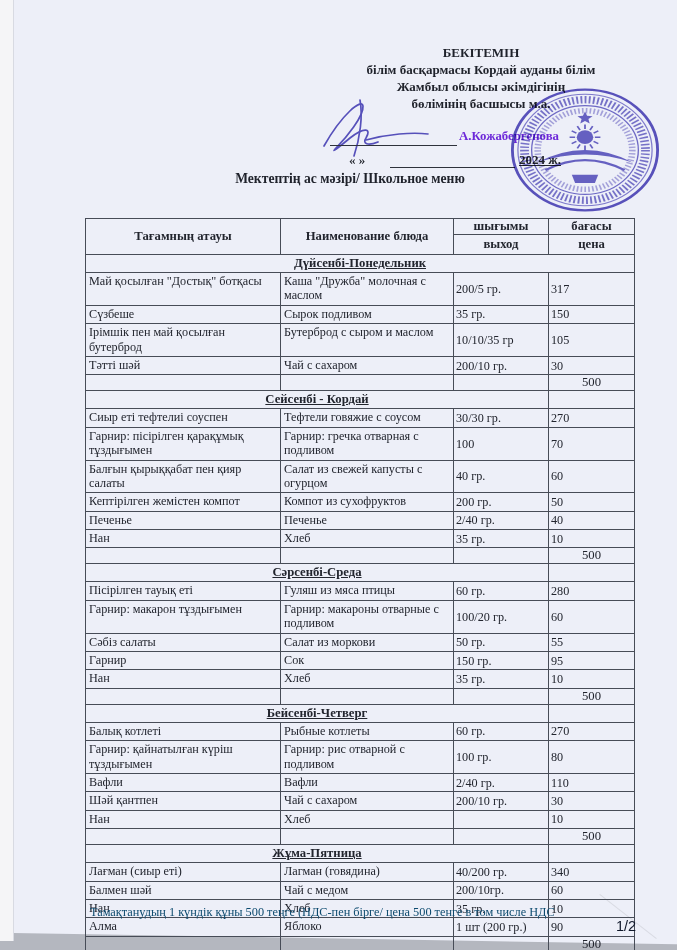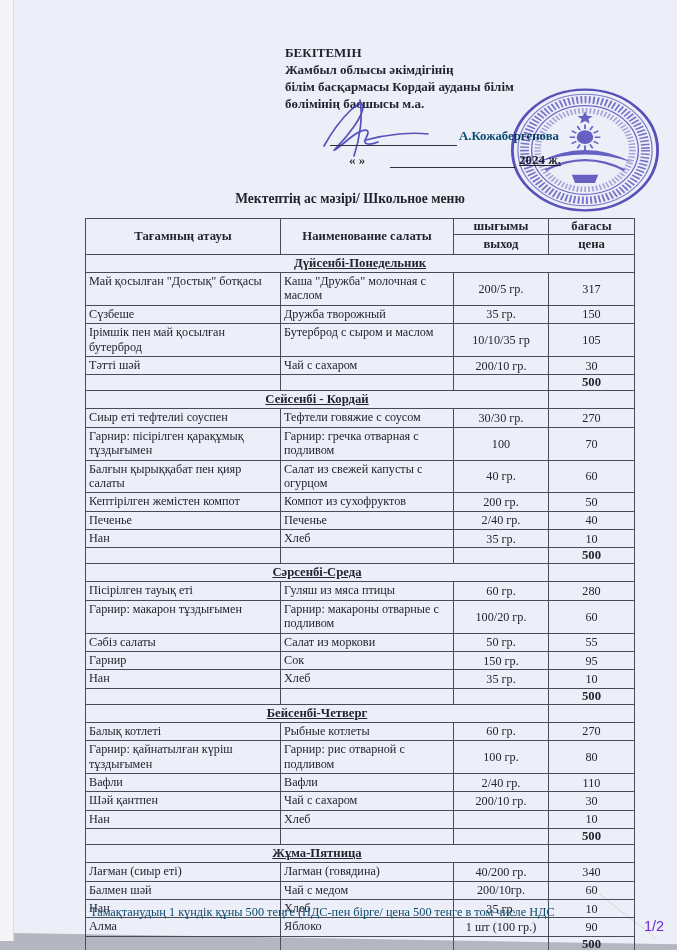--- a/index.html
+++ b/index.html
@@ -19,76 +19,75 @@
     position:absolute;left:0;top:0;width:13px;height:941px;
     background:#f5f5f7;border-right:1px solid #d8dae2;
   }
   .crease{
     position:absolute;left:600px;top:894px;width:72px;height:1px;
     background:#d9dbe3;transform:rotate(38deg);transform-origin:left top;
   }
   
   .approval{
     position:absolute;left:285px;top:44px;width:392px;
-    font-weight:bold;font-size:13px;line-height:17px;
+    text-align:center;font-weight:bold;font-size:13px;line-height:17px;
     color:#1f222b;
   }
   .sig-svg{position:absolute;left:316px;top:96px;width:120px;height:64px;}
   .blank-line{position:absolute;height:1.4px;background:#2e323c;}
   .name-line{left:330px;top:145px;width:127px;}
   .date-line{left:390px;top:167px;width:125px;}
-  .signee{position:absolute;left:459px;top:129px;font-weight:bold;font-size:12.8px;color:#0c4a6e;}
+  .signee{position:absolute;left:459px;top:129px;font-weight:bold;font-size:12.8px;color:#6d28d9;}
   .date-quotes{position:absolute;left:349px;top:152px;font-weight:bold;font-size:13px;}
   .date-year{position:absolute;left:519px;top:152px;font-weight:bold;font-size:13px;text-decoration:underline;}
   .stamp{
     position:absolute;left:508px;top:86px;width:154px;height:128px;
     mix-blend-mode:multiply;opacity:.88;filter:blur(.3px);
   }
   
   .doc-title{
-    position:absolute;left:60px;top:190px;width:580px;
+    position:absolute;left:60px;top:170px;width:580px;
     text-align:center;font-weight:bold;font-size:13.6px;line-height:17.5px;
     color:#1f222b;
   }
   
   .menu-table{
     position:absolute;left:85px;top:218px;width:549px;
     border-collapse:collapse;table-layout:fixed;
     font-size:12.2px;color:#22252e;
     border:1.5px solid #3c414c;
   }
   .menu-table td{border:1px solid #474c57;overflow:hidden;}
   .hdr td{font-weight:bold;text-align:center;vertical-align:middle;font-size:12.7px;padding:0 2px;}
   .hdr-sub td{height:19px;}
   .c-text{padding:1px 3px 2px;line-height:1.18;vertical-align:top;text-align:left;}
-  .c-num{padding:1px 2px;text-align:center;vertical-align:middle;line-height:1.15;margin-top:20px;}
+  .c-num{padding:1px 2px;vertical-align:middle;line-height:1.15;margin-top:20px;}
   .day-row td{height:17px;text-align:center;vertical-align:middle;padding:0;}
   .day-label{font-weight:bold;text-decoration:underline;font-size:12.7px;}
-  .total-row td{height:15px;font-weight:bold;text-align:center;vertical-align:middle;padding:0 20px;font-size:12.7px;}
+  .total-row td{height:15px;font-weight:normal;text-align:center;vertical-align:middle;padding:0 20px;font-size:12.7px;}
   
   .footer-note{position:absolute;left:90px;top:905px;font-size:12.3px;color:#0c4a6e;white-space:nowrap;}
   .page-num{
-    position:absolute;left:616px;top:918px;font-size:14.5px;color:#6d28d9;
+    position:absolute;left:616px;top:918px;font-size:14.5px;color:#0f172a;
     font-family:"Liberation Sans",sans-serif;
-    margin-left:28px;
   }
 </style>
 </head>
 <body>
 
 <div class="stage">
 
   <div class="paper"></div>
   <div class="left-strip"></div>
   <div class="crease"></div>
 
   <div class="approval">
     <div>БЕКІТЕМІН</div>
+    <div>білім басқармасы Кордай ауданы білім</div>
     <div>Жамбыл облысы әкімдігінің</div>
-    <div>білім басқармасы Кордай ауданы білім</div>
     <div>бөлімінің басшысы м.а.</div>
   </div>
 
   <svg class="sig-svg" viewBox="0 0 120 64">
     <g fill="none" stroke="#3c35b0" stroke-width="1.7" stroke-linecap="round" opacity="0.85">
       <path d="M8 50 C 26 18 46 2 47 10 C 48 20 30 42 20 52 C 14 58 22 52 34 42 C 48 31 56 32 50 42 C 46 48 52 50 62 46"></path>
       <path d="M44 4 C 47 20 44 42 38 60"></path>
       <path d="M50 44 C 72 38 96 36 112 38"></path>
     </g>
   </svg>
@@ -124,40 +123,40 @@
   <table class="menu-table">
     <colgroup>
       <col style="width:195px">
         <col style="width:173px">
         <col style="width:95px">
         <col style="width:86px">
     </colgroup>
     <tbody>
       <tr class="hdr">
         <td rowspan="2">Тағамның атауы</td>
-        <td rowspan="2">Наименование салаты</td>
+        <td rowspan="2">Наименование блюда</td>
         <td class="hdr-sub">шығымы</td>
         <td class="hdr-sub">бағасы</td>
       </tr>
       <tr class="hdr hdr-sub">
         <td>выход</td>
         <td>цена</td>
       </tr>
     <tr class="day-row">
           <td colspan="4"><span class="day-label">Дүйсенбі-Понедельник</span></td>
         </tr>
         <tr>
           <td class="c-text">Май қосылған  "Достық" ботқасы</td>
           <td class="c-text">Каша "Дружба" молочная с маслом</td>
           <td class="c-num">200/5 гр.</td>
           <td class="c-num">317</td>
         </tr>
         <tr>
           <td class="c-text">Сүзбеше</td>
-          <td class="c-text">Дружба творожный</td>
+          <td class="c-text">Сырок подливом</td>
           <td class="c-num">35 гр.</td>
           <td class="c-num">150</td>
         </tr>
         <tr>
           <td class="c-text">Ірімшік пен май қосылған бутерброд</td>
           <td class="c-text">Бутерброд с сыром и маслом</td>
           <td class="c-num">10/10/35 гр</td>
           <td class="c-num">105</td>
         </tr>
         <tr>
@@ -316,21 +315,21 @@
         </tr>
         <tr>
           <td class="c-text">Нан</td>
           <td class="c-text">Хлеб</td>
           <td class="c-num">35 гр.</td>
           <td class="c-num">10</td>
         </tr>
         <tr>
           <td class="c-text">Алма</td>
           <td class="c-text">Яблоко</td>
-          <td class="c-num">1 шт (100 гр.)</td>
+          <td class="c-num">1 шт (200 гр.)</td>
           <td class="c-num">90</td>
         </tr>
         <tr class="total-row">
           <td></td>
           <td></td>
           <td></td>
           <td>500</td>
         </tr>
       </tbody>
   </table>

